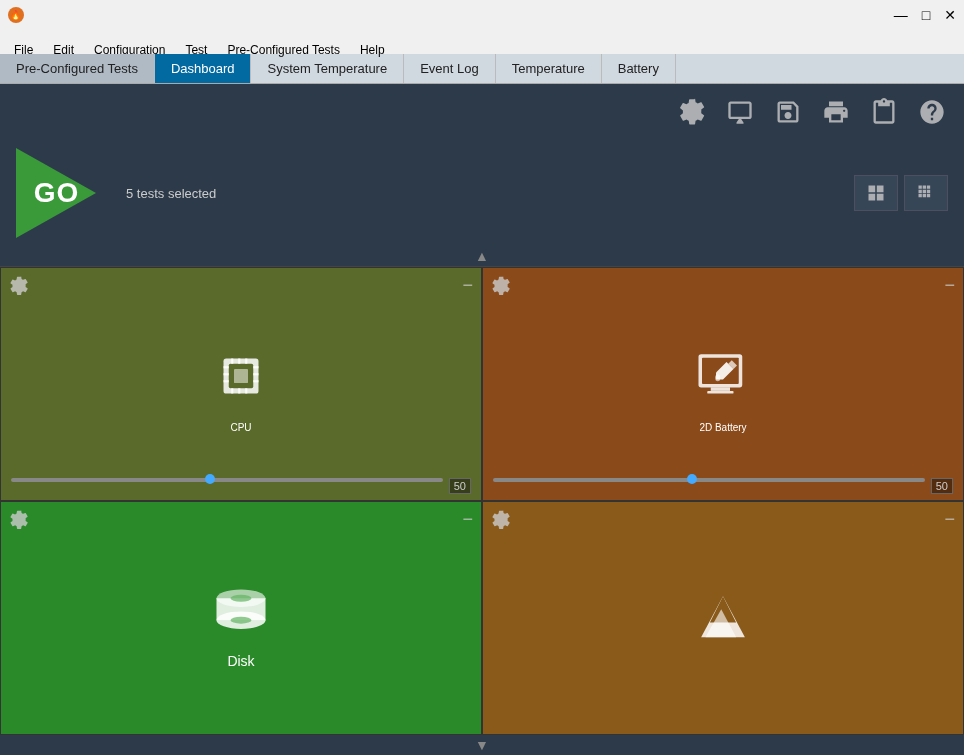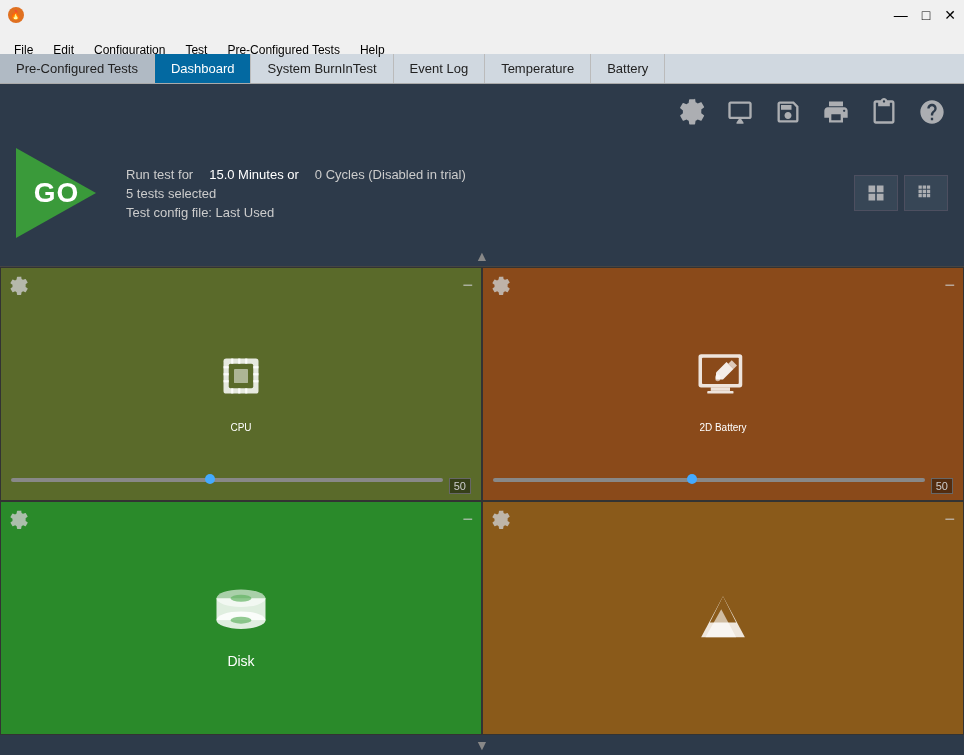--- a/index.html
+++ b/index.html
@@ -83,21 +83,21 @@
   <span class="menu-item">Edit</span>
   <span class="menu-item">Configuration</span>
   <span class="menu-item">Test</span>
   <span class="menu-item">Pre-Configured Tests</span>
   <span class="menu-item">Help</span>
 </div>
 
 <div class="tab-bar">
   <div class="tab pre-config">Pre-Configured Tests</div>
   <div class="tab active">Dashboard</div>
-  <div class="tab">System BurnInTest</div>
+  <div class="tab">System Temperature</div>
   <div class="tab">Event Log</div>
   <div class="tab">Temperature</div>
   <div class="tab">Battery</div>
 </div>
 
 <div class="main">
 
   <div class="toolbar-row">
     <div style="flex:1"></div>
     <div class="toolbar-icons">
@@ -140,29 +140,21 @@
     </div>
   </div>
 
   <div class="go-area">
     <div class="go-btn-wrap">
       <div style="width:0;height:0;border-top:45px solid transparent;border-bottom:45px solid transparent;border-left:80px solid #3a9a3a;"></div>
       <div class="go-label">GO</div>
     </div>
     <div class="run-info">
       <div class="run-info-row">
-        <span>Run test for</span>
-        <span style="color:#fff;font-weight:500;">15.0 Minutes or</span>
-        <span>0 Cycles (Disabled in trial)</span>
-      </div>
-      <div class="run-info-row">
         <span>5 tests selected</span>
-      </div>
-      <div class="run-info-row">
-        <span>Test config file: Last Used</span>
       </div>
     </div>
 
     <div style="margin-left:auto; display:flex; flex-direction:column; gap:6px;">
       <div style="display:flex; gap:6px;">
         <div class="view-btn">
           <svg viewBox="0 0 24 24" style="width:20px;height:20px;fill:#ccc;">
               <path d="M3 3h8v8H3zm10 0h8v8h-8zM3 13h8v8H3zm10 0h8v8h-8z"></path>
             </svg>
         </div>

